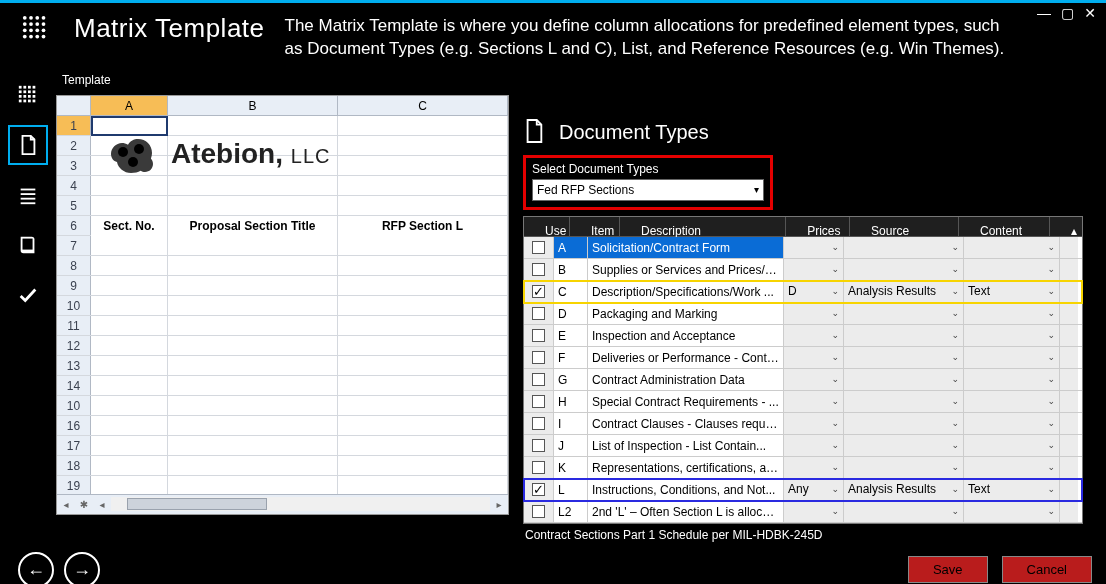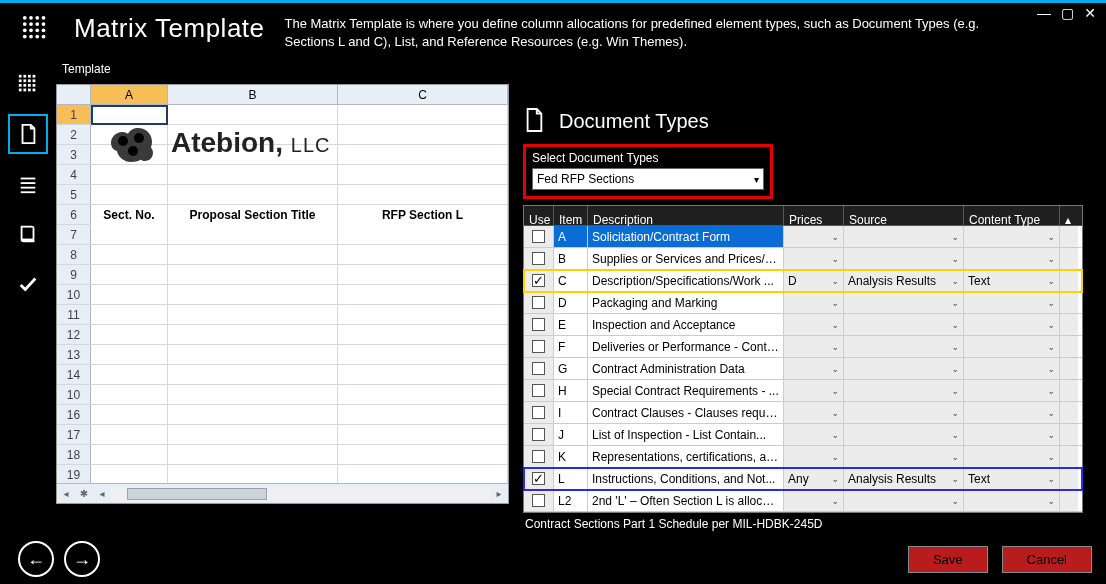--- a/index.html
+++ b/index.html
@@ -39,21 +39,21 @@
   }
   .app-icon-big svg { width:30px; height:30px; }
   .app-title {
     font-size: 26px;
     font-weight: 300;
     letter-spacing: .5px;
     padding-top: 2px;
     white-space: nowrap;
   }
   .app-desc {
-    font-size: 13px;
+    font-size: 17px;
     line-height: 1.35;
     padding-top: 4px;
     max-width: 720px;
   }
   .body {
     display:flex;
     height: calc(584px - 3px - 56px - 48px);
     padding: 0 0 0 0;
   }
   .sidebar {
@@ -168,21 +168,21 @@
     width: 560px;
     border:1px solid #777;
     background:#fff;
     color:#000;
     font-size:12px;
   }
   .ghead {
     display:flex; height:20px; background:#1f1f1f; color:#fff;
     border-bottom:1px solid #555;
   }
-  .gh { padding:6px 5px; border-right:1px solid #555; line-height:16px;}
+  .gh { padding:6px 5px; border-right:1px solid #555; line-height:16px;margin-left:16px;}
   .gh.use { width:30px;}
   .gh.item { width:34px;}
   .gh.desc { width:196px;}
   .gh.col { width:60px;}
   .gh.src { width:120px;}
   .gh.ct { width:96px;}
   .gh.scroll { width:18px; border-right:none;}
   .grow { display:flex; height:22px; border-bottom:1px solid #ccc;}
   .gc { border-right:1px solid #ccc; padding:2px 4px; overflow:hidden; white-space:nowrap; text-overflow:ellipsis; line-height:18px;}
   .gc.use { width:30px; display:flex; align-items:center; justify-content:center; background:#ececec;}

